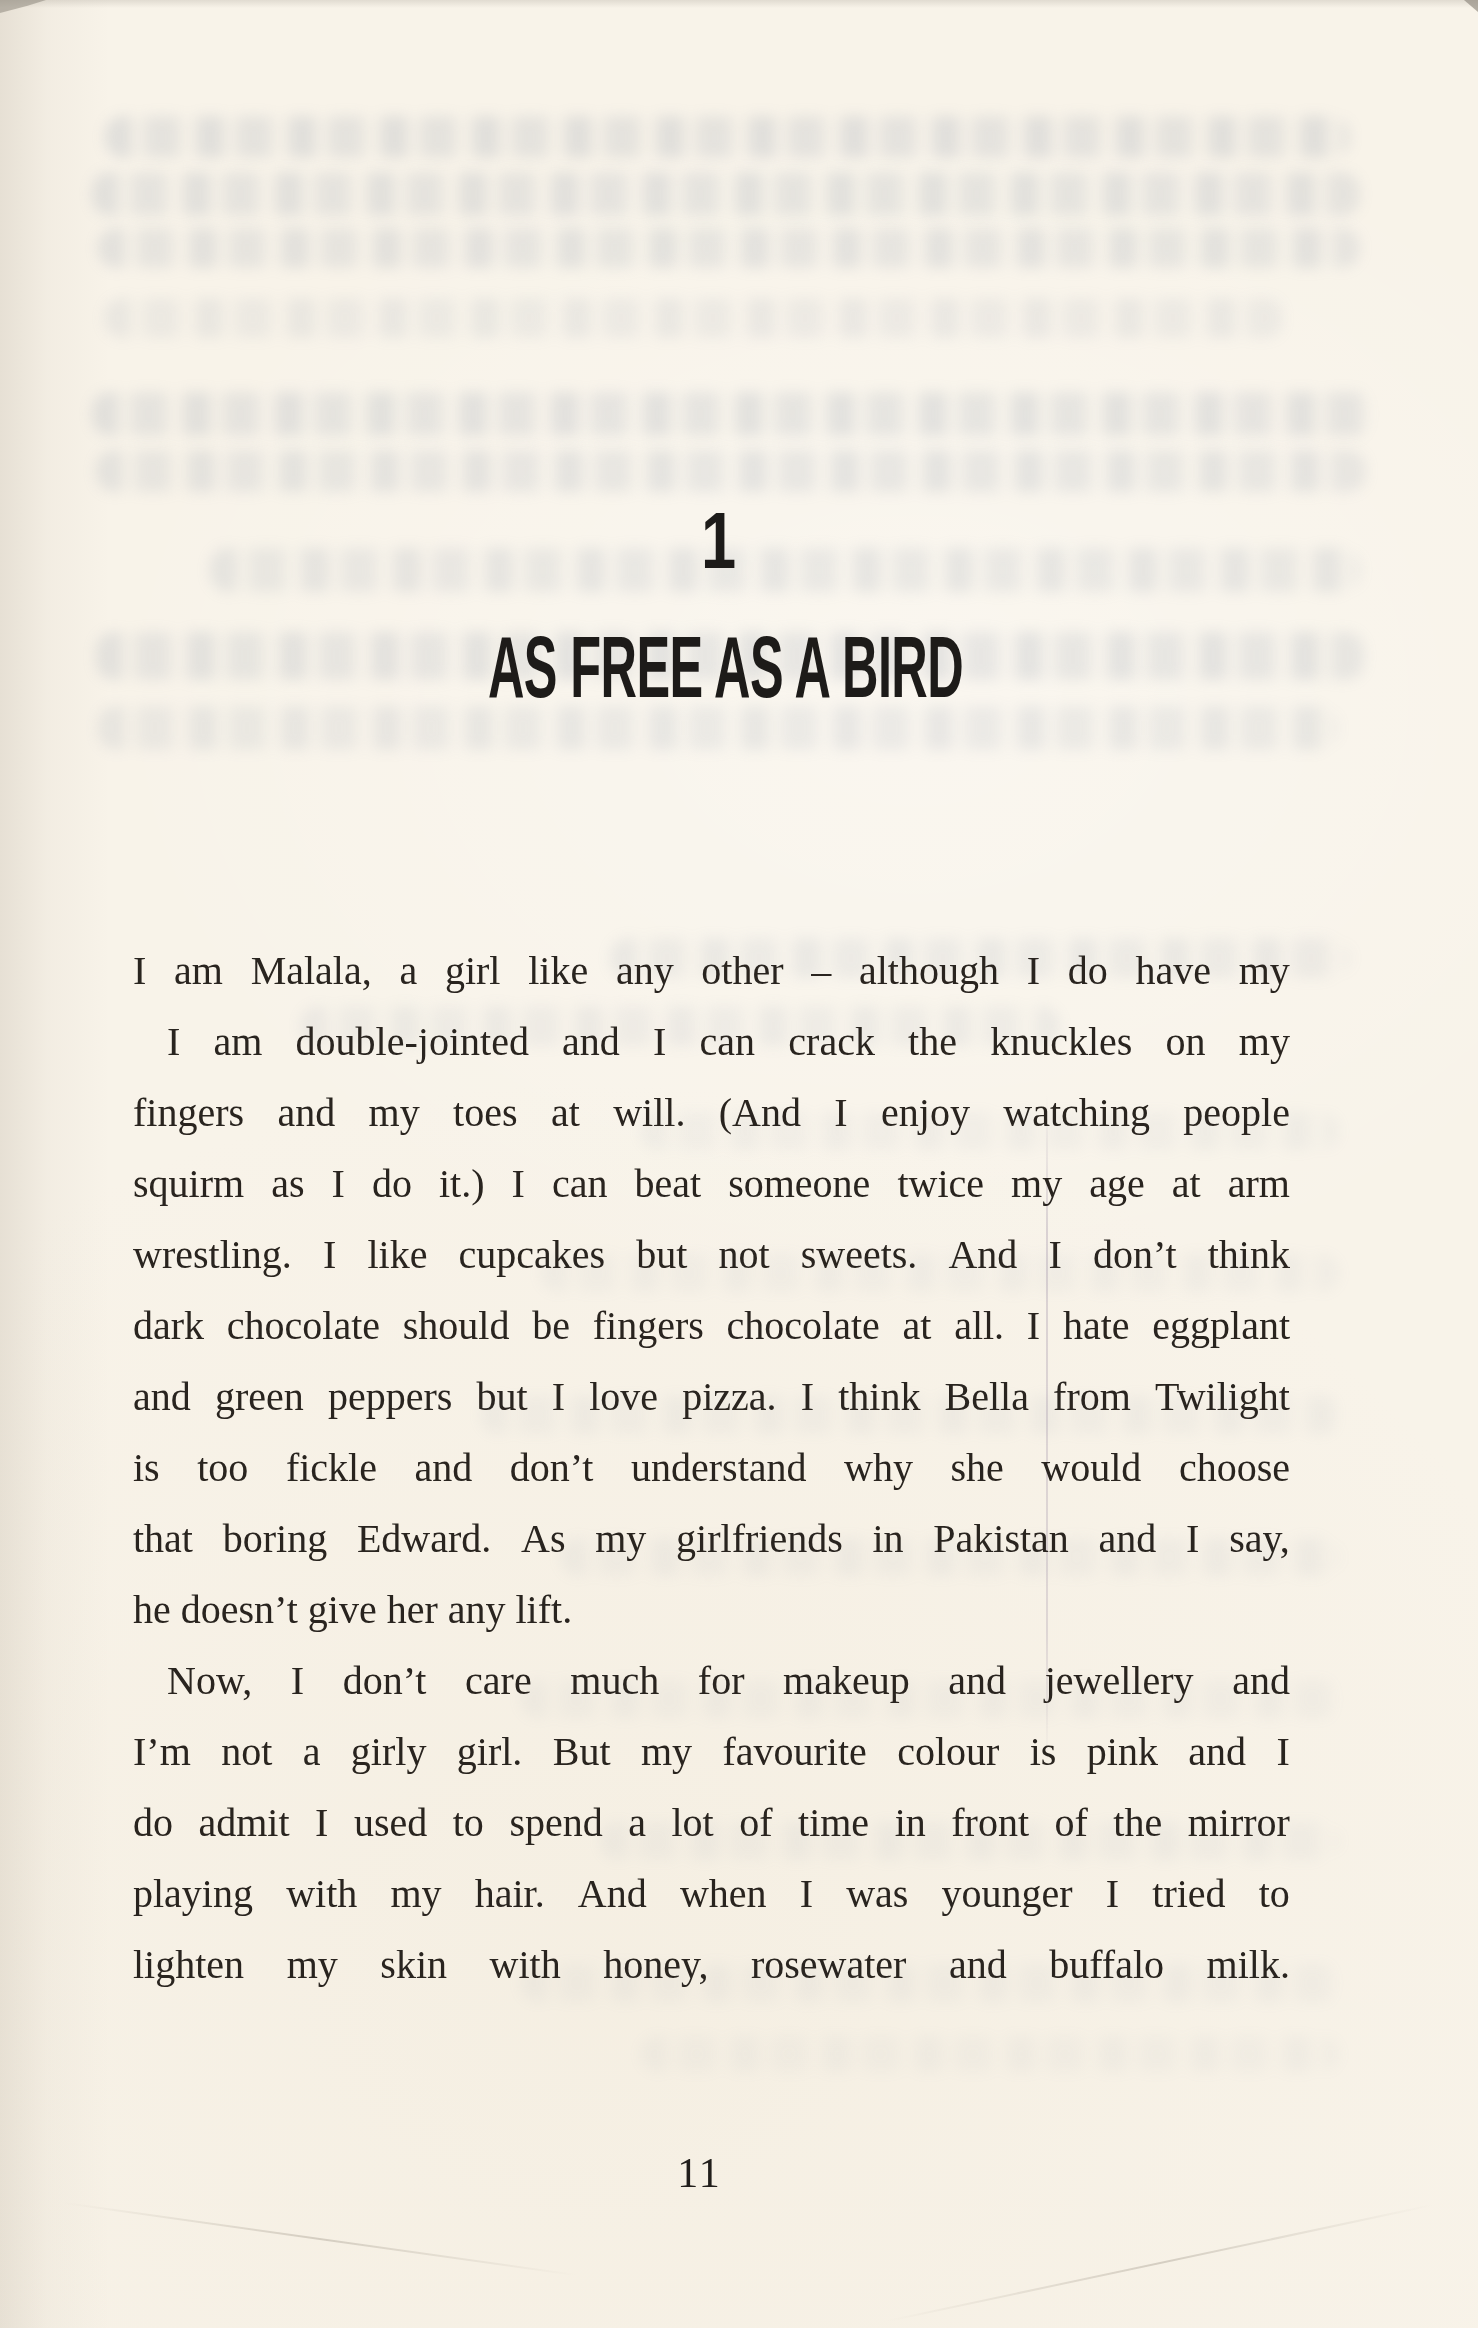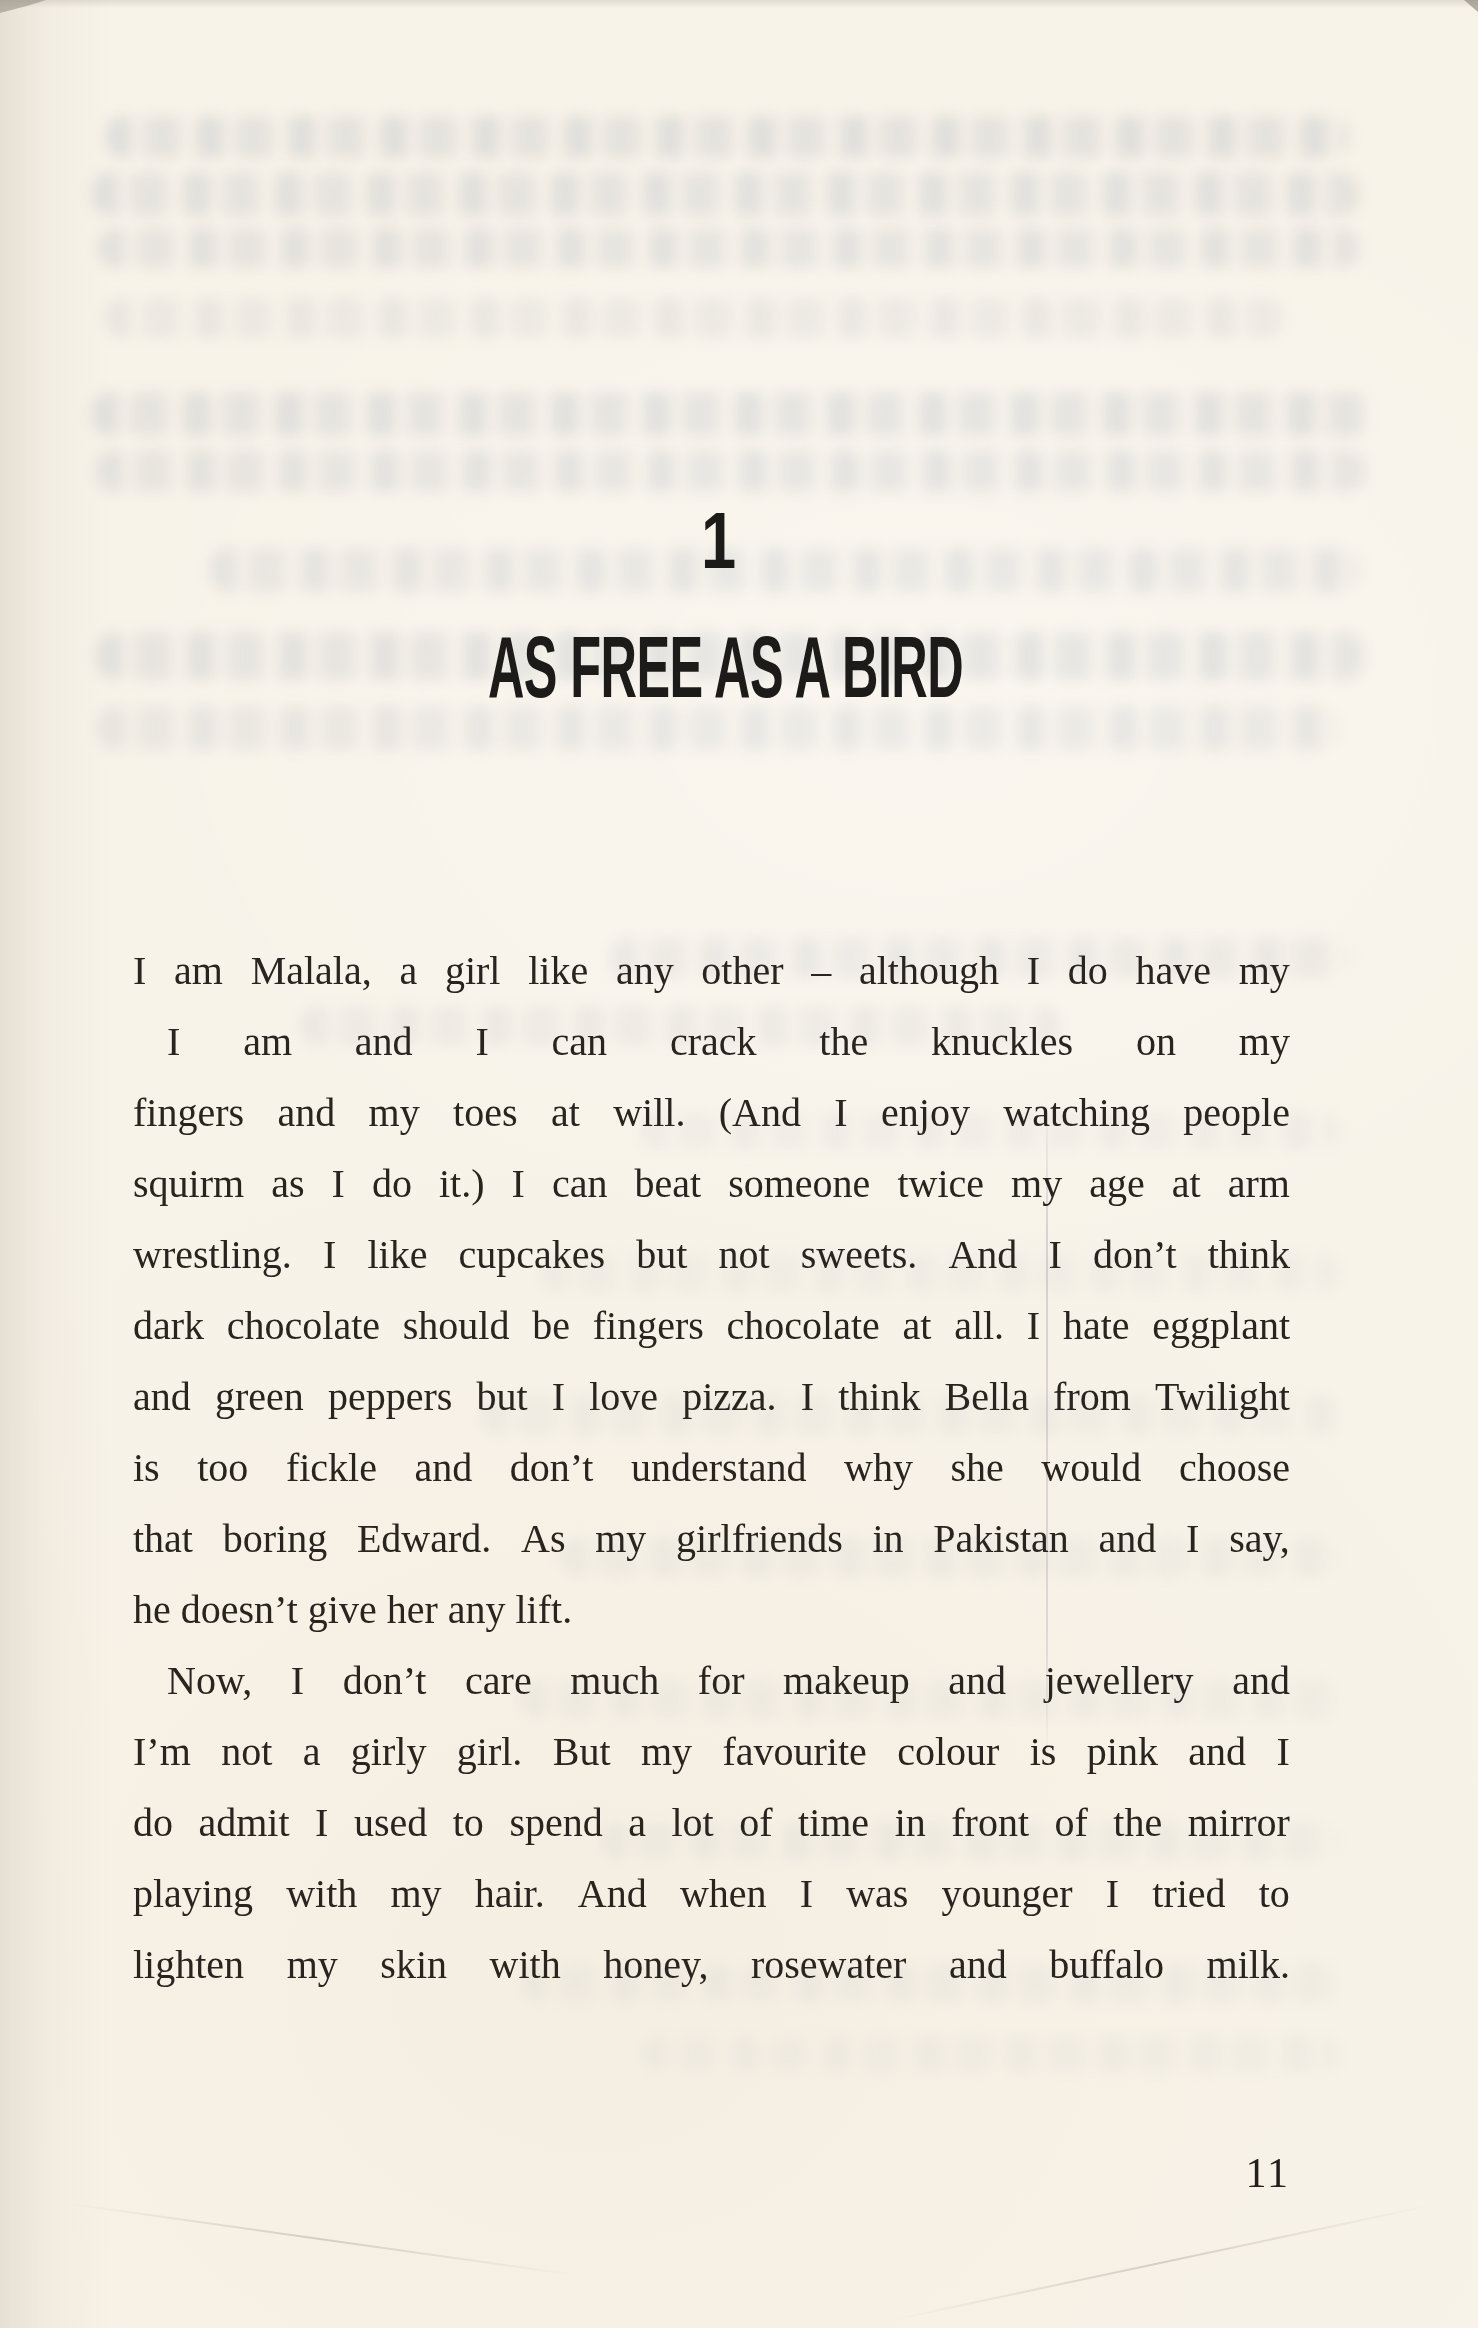--- a/index.html
+++ b/index.html
@@ -79,22 +79,22 @@
   .body-text{
     position:absolute;top:935px;left:133px;width:1157px;
     font-size:40px;
     color:#29241f;
   }
   .line{height:71px;line-height:71px;white-space:nowrap;}
   .line.just{display:flex;justify-content:space-between;align-items:baseline;}
   .line.indent{padding-left:34px;}
   .it{}
   .page-number{
-    position:absolute;top:2152px;left:133px;width:1157px;
-    text-align:right;
+    position:absolute;top:2152px;left:121px;width:1157px;
+    text-align:center;
     font-size:42px;line-height:1;
     letter-spacing:2px;
     color:#211e1b;
   }
 </style>
 </head>
 <body>
 
 <div class="page">
 
@@ -145,20 +145,21 @@
         <span>–</span>
         <span>although</span>
         <span>I</span>
         <span>do</span>
         <span>have</span>
         <span>my</span>
       </div>
       <div class="line just indent">
         <span>I</span>
         <span>am</span>
+        <span>double-jointed</span>
         <span>and</span>
         <span>I</span>
         <span>can</span>
         <span>crack</span>
         <span>the</span>
         <span>knuckles</span>
         <span>on</span>
         <span>my</span>
       </div>
       <div class="line just">

